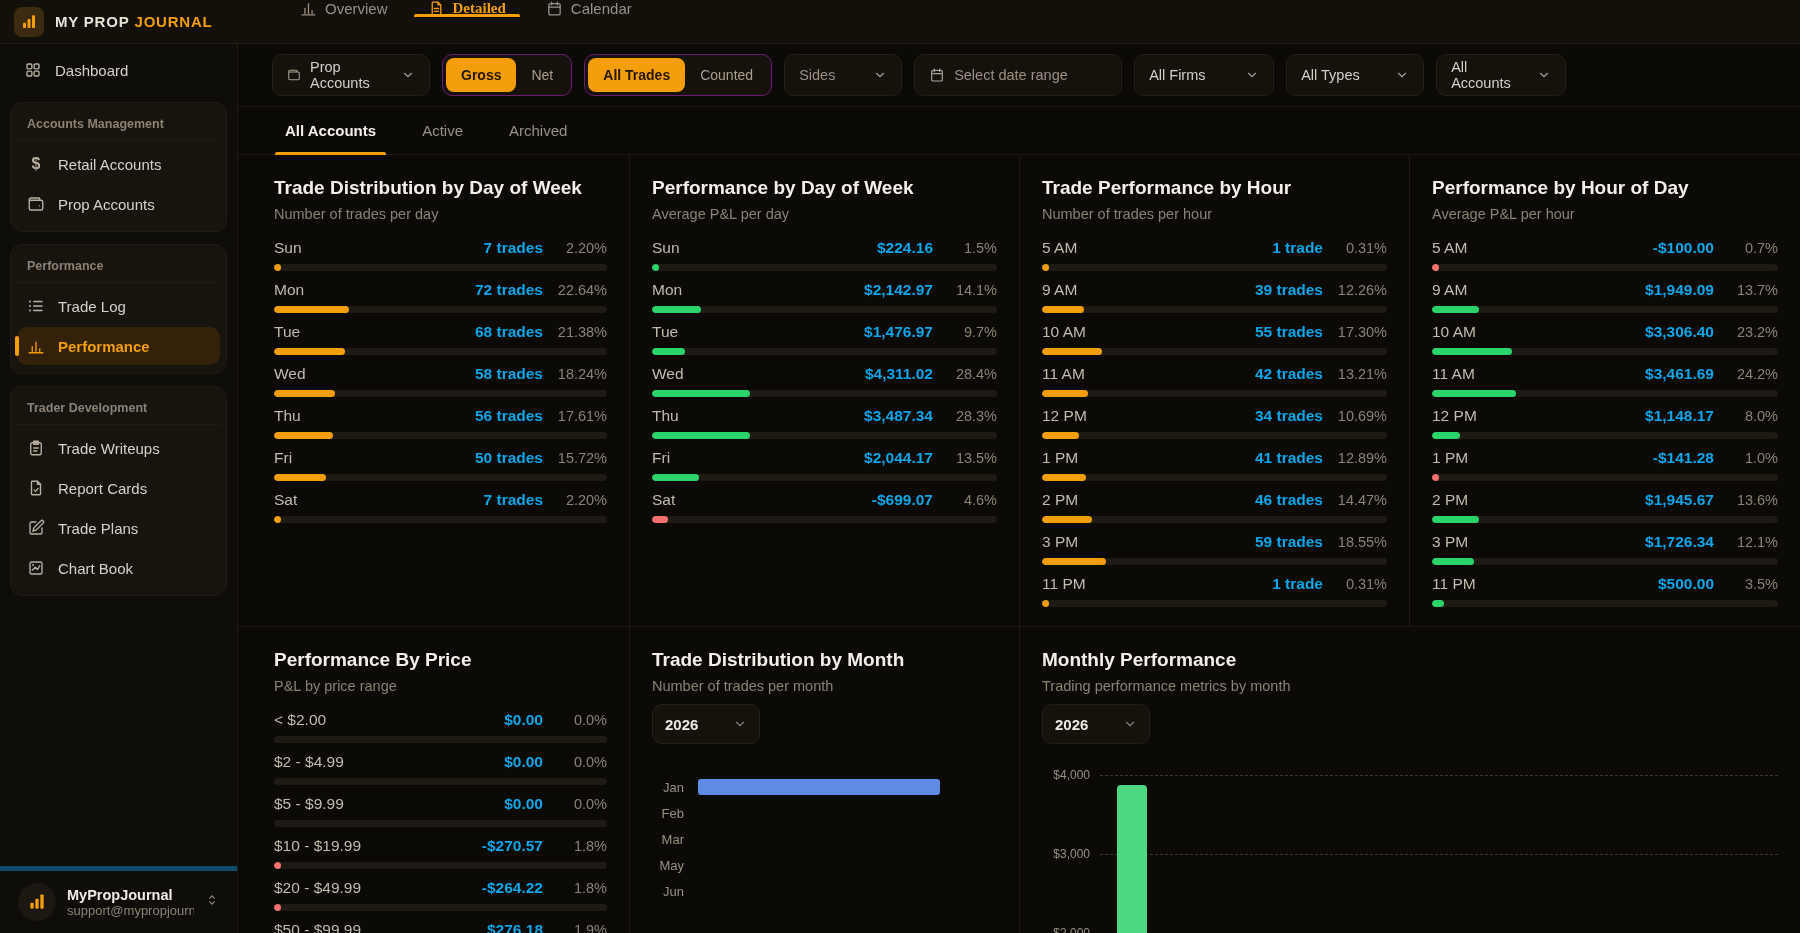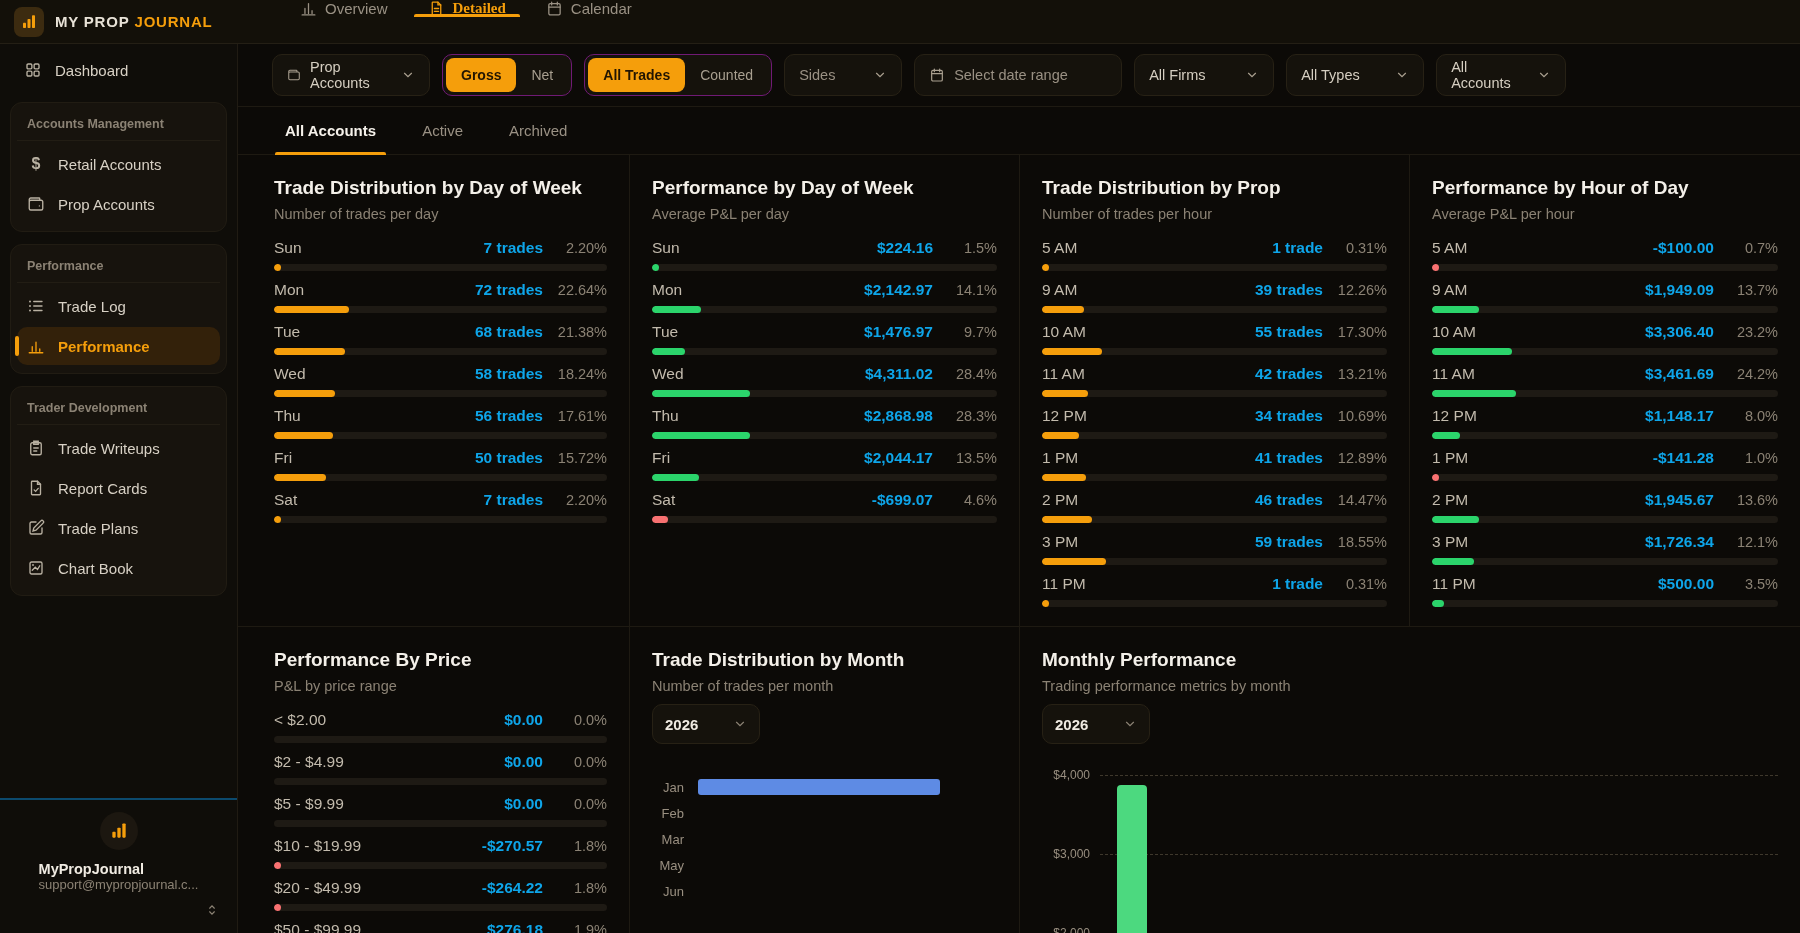--- a/index.html
+++ b/index.html
@@ -34,22 +34,22 @@
     font-size:16px; font-weight:bold; }
   .side-group { background:#17130d; border:1px solid #211c13; border-radius:12px;
     margin:12px 10px 0; padding:4px 6px 8px; }
   .group-label { font-size:12.5px; font-weight:bold; color:#8b8274; padding:10px 10px 9px;
     border-bottom:1px solid #221d14; margin-bottom:4px; }
   .side-group .side-item { margin:2px 0 0; padding:10px 10px; }
   .side-item.active { background:#33210a; color:#f59e0b; font-weight:bold; position:relative; }
   .side-item.active svg { color:#f59e0b; }
   .side-item.active::before { content:""; position:absolute; left:-2px; top:9px; bottom:9px;
     width:4px; border-radius:3px; background:#f59e0b; }
-  .side-footer { margin-top:auto; border-top:2px solid #0c4a6e; padding:12px 18px;
-    display:flex; align-items:center; gap:11px; cursor:pointer;flex-direction:column; }
+  .side-footer { margin-top:auto; border-top:5px solid #0c4a6e; padding:12px 18px;
+    display:flex; align-items:center; gap:11px; cursor:pointer; }
   .foot-badge { width:38px; height:38px; border-radius:50%; background:#1c1710;
     display:flex; align-items:center; justify-content:center; flex:0 0 auto; }
   .foot-badge svg { width:20px; height:20px; }
   .foot-texts { min-width:0; }
   .foot-name { font-size:14.5px; font-weight:bold; color:#f0ebe2; }
   .foot-email { font-size:13px; color:#8b8274; white-space:nowrap; overflow:hidden; }
   .foot-chevrons { margin-left:auto; color:#8b8274; }
   .foot-chevrons svg { width:14px; height:14px; }
 
   
@@ -446,21 +446,21 @@
                 <span class="srow-val">$4,311.02</span>
                 <span class="srow-pct">28.4%</span>
               </div>
               <div class="track">
                 <div class="fill" style="width: 28.4%; background: rgb(43, 212, 107);"></div>
               </div>
             </div>
             <div class="srow">
               <div class="srow-top">
                 <span class="srow-label">Thu</span>
-                <span class="srow-val">$2,868.98</span>
+                <span class="srow-val">$3,487.34</span>
                 <span class="srow-pct">28.3%</span>
               </div>
               <div class="track">
                 <div class="fill" style="width: 28.3%; background: rgb(43, 212, 107);"></div>
               </div>
             </div>
             <div class="srow">
               <div class="srow-top">
                 <span class="srow-label">Fri</span>
                 <span class="srow-val">$2,044.17</span>
@@ -476,21 +476,21 @@
                 <span class="srow-val">-$699.07</span>
                 <span class="srow-pct">4.6%</span>
               </div>
               <div class="track">
                 <div class="fill" style="width: 4.6%; background: rgb(248, 113, 113);"></div>
               </div>
             </div>
           </div>
       </article>
       <article class="panel">
-        <h3 class="p-title">Trade Distribution by Prop</h3>
+        <h3 class="p-title">Trade Performance by Hour</h3>
         <p class="p-sub">Number of trades per hour</p>
         <div class="rows">
             <div class="srow">
               <div class="srow-top">
                 <span class="srow-label">5 AM</span>
                 <span class="srow-val">1 trade</span>
                 <span class="srow-pct">0.31%</span>
               </div>
               <div class="track">
                 <div class="fill" style="width: 0.31%; background: rgb(245, 158, 11);"></div>

